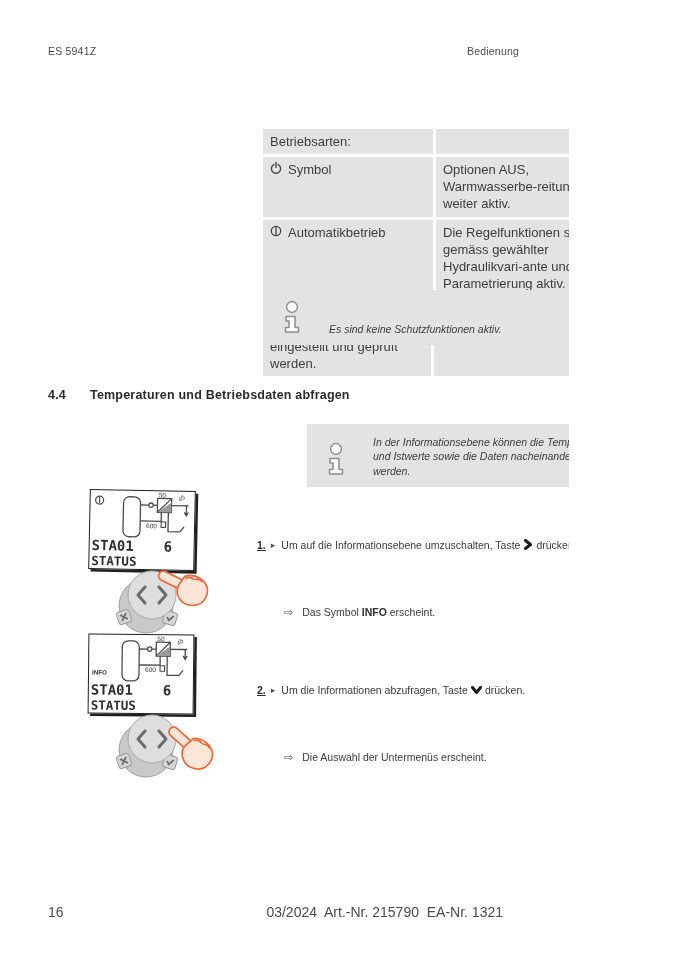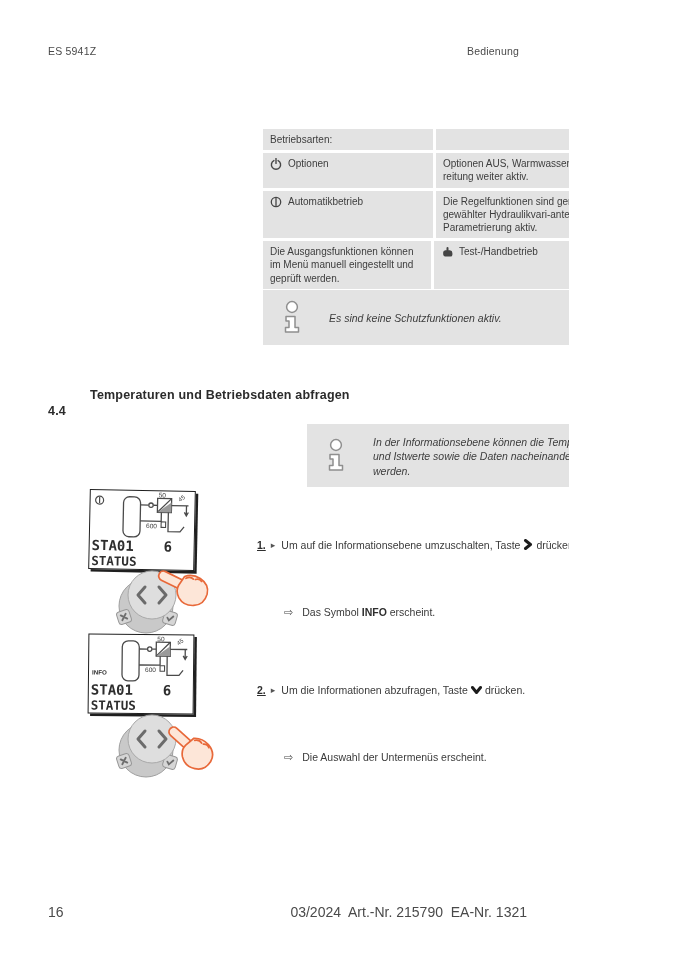--- a/index.html
+++ b/index.html
@@ -6,39 +6,39 @@
   .page{
     position:relative;width:569px;height:959px;background:#ffffff;
     font-family:"Liberation Sans",sans-serif;color:#3d3d3d;overflow:hidden;
   }
   
   .hdr{position:absolute;top:45px;font-size:10.5px;color:#4a4a4a;letter-spacing:.2px;}
   .hdr.left{left:48px;}
   .hdr.right{right:50px;}
   .ftr{position:absolute;top:904px;font-size:14px;color:#4a4a4a;white-space:pre;}
   .ftr.left{left:48px;}
-  .ftr.right{right:42px;padding-left:20px;}
-
-  
-  .modes{position:absolute;left:263px;top:129px;width:341px;display:flex;flex-direction:column;gap:3px;font-size:10px;line-height:1.32;}
+  .ftr.right{right:66px;padding-left:20px;}
+
+  
+  .modes{position:absolute;left:263px;top:129px;width:341px;display:flex;flex-direction:column;gap:3px;font-size:13px;line-height:1.32;}
   .trow{display:flex;gap:3px;}
   .tcell{background:#e3e3e3;padding:4px 7px;}
   .tcell.c1{width:156px;flex:none;display:flex;gap:6px;align-items:flex-start;}
   .tcell.c2{flex:1;}
   .mode-ico{flex:none;width:12px;height:12px;margin-top:1px;}
 
   
-  .note{position:absolute;left:263px;width:341px;background:#e3e3e3;display:flex;align-items:center;padding:9px 12px 9px 18px;box-sizing:border-box;}
+  .note{position:absolute;left:263px;width:341px;background:#e3e3e3;display:flex;align-items:flex-end;padding:9px 12px 9px 18px;box-sizing:border-box;}
   .note .itext{font-style:italic;font-size:10.5px;line-height:1.38;margin-left:26px;margin-top:2px;flex:1;}
   .note1{top:290px;min-height:55px;}
   .note2{top:424px;min-height:57px;margin-left:44px;}
 
   
   .heading{position:absolute;left:48px;top:388px;display:flex;font-size:12.5px;font-weight:bold;color:#2b2b2b;letter-spacing:.2px;}
-  .heading .num{width:42px;flex:none;margin-top:16px;}
+  .heading .num{width:42px;flex:none;}
 
   
   .step{position:absolute;left:257px;width:380px;font-size:10.5px;line-height:1.35;}
   .step1{top:490px;}
   .step2{top:635px;}
   .s-line{display:flex;align-items:baseline;}
   .s-num{font-weight:bold;text-decoration:underline;color:#2e2e2e;flex:none;}
   .s-bullet{color:#555;font-size:9px;margin:0 6px 0 5px;flex:none;position:relative;top:-1px;}
   .s-text{color:#3a3a3a;margin-top:48px;}
   .keyicon{display:inline-block;vertical-align:-1px;margin:0 3px;}
@@ -75,21 +75,21 @@
       </div>
       <div class="tcell c2"></div>
     </div>
 
     <div class="trow">
       <div class="tcell c1">
         <svg class="mode-ico" viewBox="0 0 12 12">
           <path d="M3.9,2.6 A4.6,4.6 0 1 0 8.1,2.6" fill="none" stroke="#454545" stroke-width="1.4" stroke-linecap="round"></path>
           <line x1="6" y1="0.6" x2="6" y2="5.4" stroke="#454545" stroke-width="1.4" stroke-linecap="round"></line>
         </svg>
-        <span>Optionen</span>
+        <span>Symbol</span>
       </div>
       <div class="tcell c2">Optionen AUS, Warmwasserbe-reitung weiter aktiv.</div>
     </div>
 
     <div class="trow">
       <div class="tcell c1">
         <svg class="mode-ico" viewBox="0 0 12 12">
           <circle cx="6" cy="6" r="4.7" fill="none" stroke="#454545" stroke-width="1.3"></circle>
           <line x1="6" y1="2.6" x2="6" y2="9.4" stroke="#454545" stroke-width="1.3" stroke-linecap="round"></line>
         </svg>

